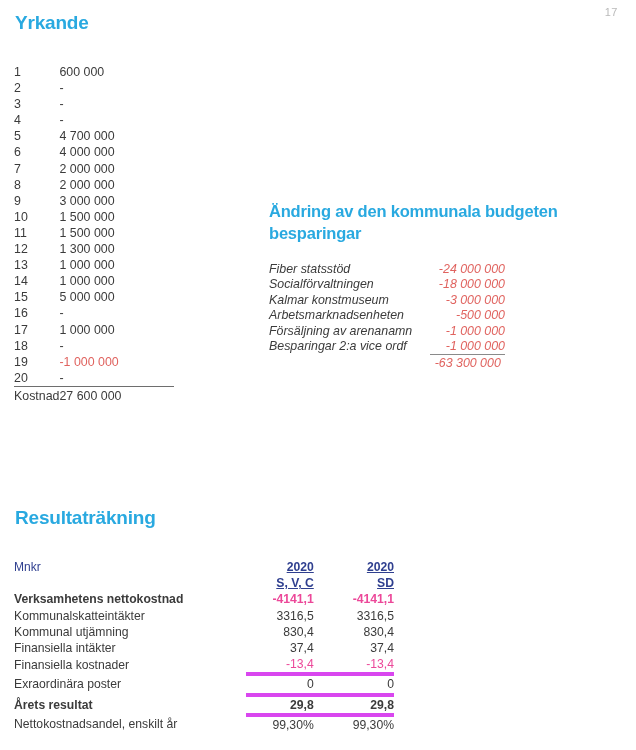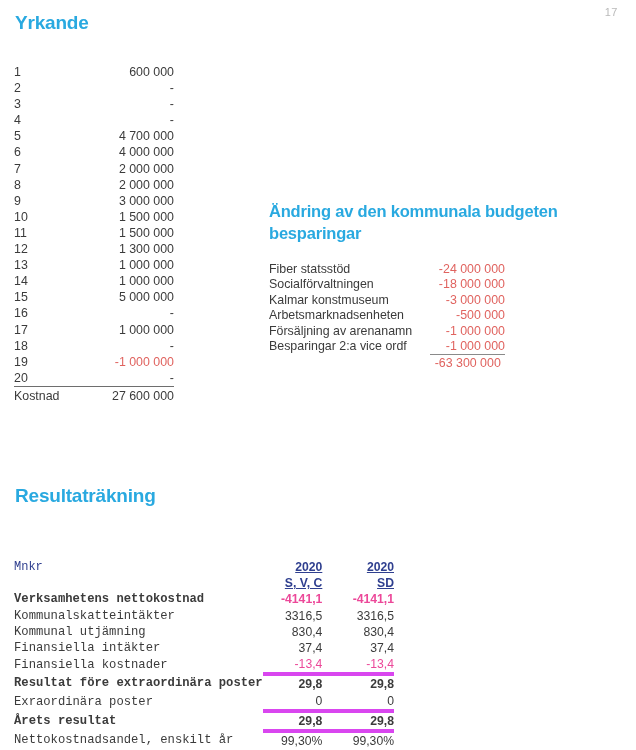--- a/index.html
+++ b/index.html
@@ -53,21 +53,21 @@
   #yrkande-table td {
     padding: 0;
     line-height: 16.1px;
     white-space: nowrap;
   }
   #yrkande-table td.idx {
     text-align: left;
     width: 40px;
   }
   #yrkande-table td.val {
-    text-align: right;
+    text-align: left;
     margin-top: 48px;
   }
   #yrkande-table tr.total td {
     border-top: 1px solid #6e6e6e;
     padding-top: 1px;
   }
   .neg {
     color: #e0635f;
   }
 
@@ -79,20 +79,21 @@
     width: 350px;
     font-size: 16.5px;
     line-height: 22px;
   }
 
   #besparingar-table {
     position: absolute;
     left: 269px;
     top: 262px;
     width: 236px;
+    font-style: italic;
   }
   #besparingar-table table {
     border-collapse: collapse;
     width: 100%;
     font-size: 12.4px;
   }
   #besparingar-table td {
     padding: 0;
     line-height: 15.4px;
     white-space: nowrap;
@@ -107,21 +108,21 @@
   #besparingar-table tr.total td.val {
     border-top: 1px solid #8a8a8a;
     padding-top: 1px;
     text-align: center;
   }
 
   
   #resultat-heading {
     position: absolute;
     left: 15px;
-    top: 485px;
+    top: 507px;
     font-size: 19px;
   }
 
   #resultat-table {
     position: absolute;
     left: 14px;
     top: 559px;
     width: 380px;
   }
   #resultat-table table {
@@ -131,21 +132,20 @@
   }
   #resultat-table td, #resultat-table th {
     padding: 0;
     line-height: 16.2px;
     white-space: nowrap;
     font-weight: normal;
     text-align: left;
   }
   #resultat-table td.lbl {
     width: 238px;
-    font-family: Liberation Mono, monospace;
   }
   #resultat-table td.num {
     text-align: right;
     width: 71px;
     padding-right: 0;
   }
   #resultat-table td.num.c1 { padding-right: 12px; }
   #resultat-table .hdr-unit {
     color: #2f3f8f;
     font-size: 12px;
@@ -337,25 +337,20 @@
         <tr>
           <td class="lbl">Finansiella intäkter</td>
           <td class="num c1">37,4</td>
           <td class="num">37,4</td>
         </tr>
         <tr>
           <td class="lbl">Finansiella kostnader</td>
           <td class="num c1 red uline-bottom">-13,4</td>
           <td class="num red uline-bottom">-13,4</td>
         </tr>
-        <tr class="bold">
-          <td class="lbl">Resultat före extraordinära poster</td>
-          <td class="num c1">29,8</td>
-          <td class="num">29,8</td>
-        </tr>
         <tr>
           <td class="lbl">Exraordinära poster</td>
           <td class="num c1 uline-bottom">0</td>
           <td class="num uline-bottom">0</td>
         </tr>
         <tr class="bold">
           <td class="lbl">Årets resultat</td>
           <td class="num c1 uline-bottom">29,8</td>
           <td class="num uline-bottom">29,8</td>
         </tr>

